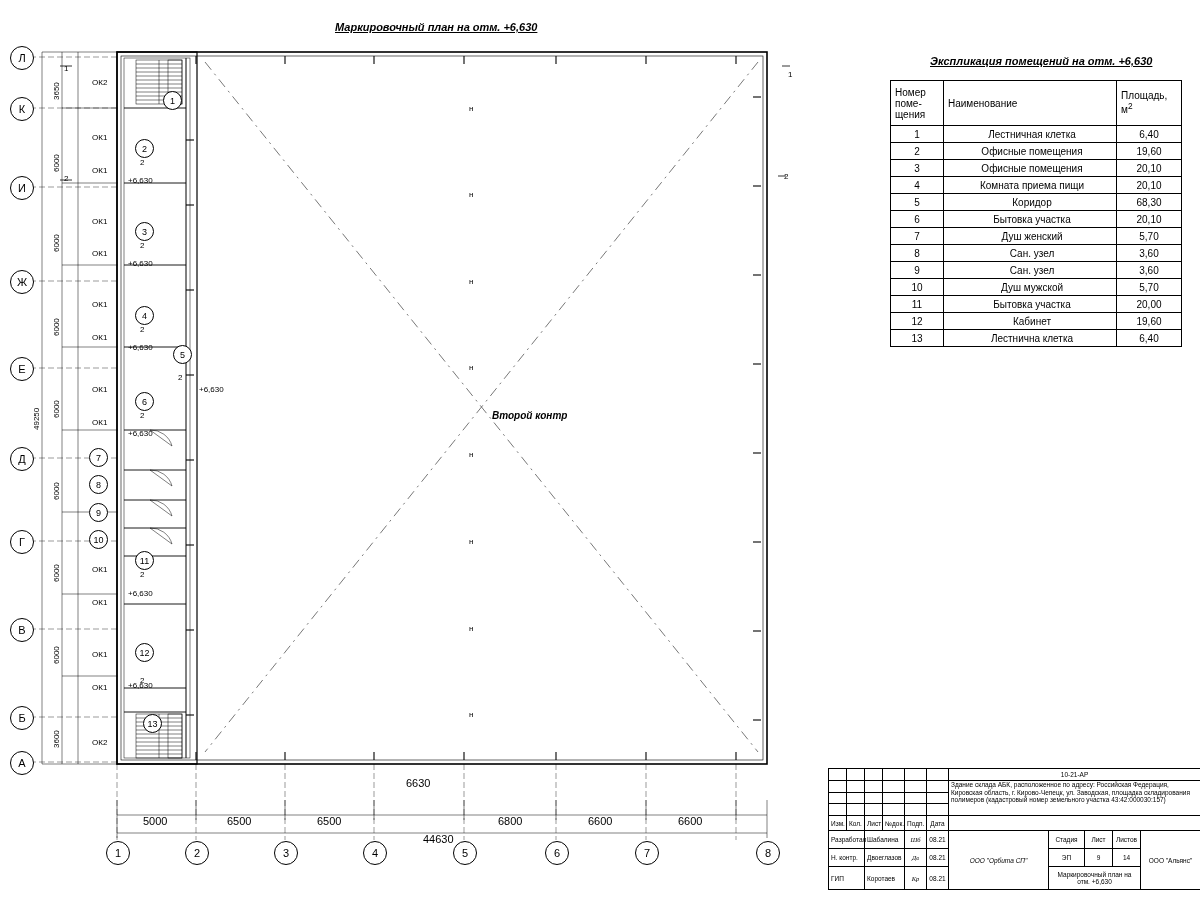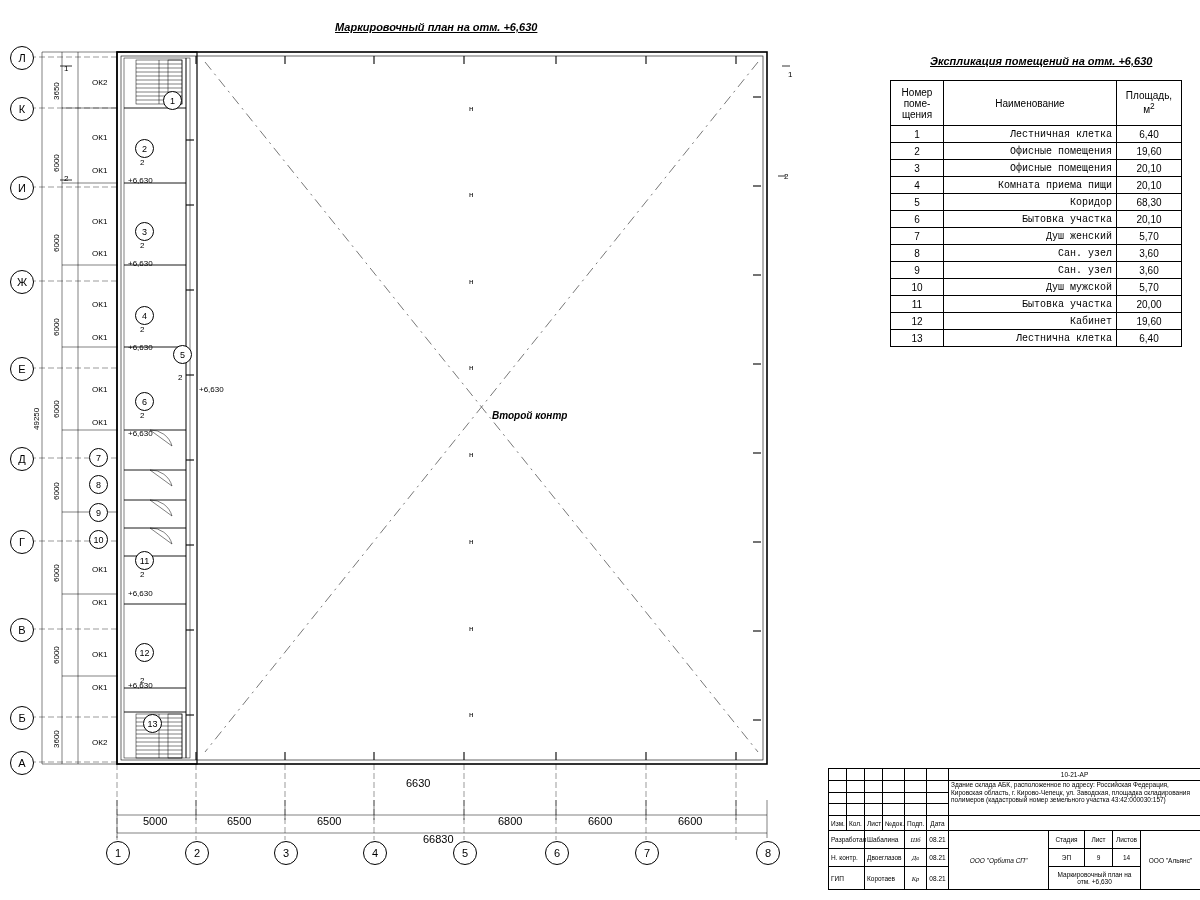--- a/index.html
+++ b/index.html
@@ -24,23 +24,23 @@
     display:flex;align-items:center;justify-content:center;font-size:9px;background:#fff;
   }
   .lbl{position:absolute;font-size:8px;white-space:nowrap;}
   .lbl9{position:absolute;font-size:11px;white-space:nowrap;}
   .lbl-v{position:absolute;font-size:8px;white-space:nowrap;transform:rotate(-90deg);transform-origin:left top;}
   .second-light{position:absolute;font-size:10px;font-style:italic;font-weight:bold;white-space:nowrap;}
 
   
   .exp-table{position:absolute;left:890px;top:80px;width:292px;border-collapse:collapse;background:#fff;}
   .exp-table th,.exp-table td{border:1px solid #000;font-size:10px;padding:2px 4px;}
-  .exp-table th{font-weight:normal;text-align:center;height:40px;}
+  .exp-table th{font-weight:normal;text-align:left;height:40px;}
   .exp-table td.num{text-align:center;width:44px;}
-  .exp-table td.name{text-align:right;padding-left:8px;font-family:Liberation Mono, monospace;}
+  .exp-table td.name{text-align:center;padding-left:8px;}
   .exp-table td.area{text-align:center;width:56px;}
   .exp-table td.total-lbl{text-align:right;font-size:10px;}
   .exp-table tr{height:17px;}
 
   
   .stamp{position:absolute;left:828px;top:768px;width:372px;height:122px;}
   .stamp table{border-collapse:collapse;}
   .stamp td{border:1px solid #000;font-size:6.5px;padding:0 2px;vertical-align:middle;}
   .sm{font-size:6px;}
   .c{text-align:center;}
@@ -247,21 +247,21 @@
   <div class="axis-circle" style="left:635px;top:841px;">7</div>
   <div class="axis-circle" style="left:756px;top:841px;">8</div>
 
   <div class="lbl9" style="left:143px;top:815px;">5000</div>
   <div class="lbl9" style="left:227px;top:815px;">6500</div>
   <div class="lbl9" style="left:317px;top:815px;">6500</div>
   <div class="lbl9" style="left:406px;top:777px;">6630</div>
   <div class="lbl9" style="left:498px;top:815px;">6800</div>
   <div class="lbl9" style="left:588px;top:815px;">6600</div>
   <div class="lbl9" style="left:678px;top:815px;">6600</div>
-  <div class="lbl9" style="left:423px;top:833px;">66830</div>
+  <div class="lbl9" style="left:423px;top:833px;">44630</div>
 
   <div class="lbl-v" style="left:52px;top:100px;">3650</div>
   <div class="lbl-v" style="left:52px;top:172px;">6000</div>
   <div class="lbl-v" style="left:52px;top:252px;">6000</div>
   <div class="lbl-v" style="left:52px;top:336px;">6000</div>
   <div class="lbl-v" style="left:52px;top:418px;">6000</div>
   <div class="lbl-v" style="left:52px;top:500px;">6000</div>
   <div class="lbl-v" style="left:52px;top:582px;">6000</div>
   <div class="lbl-v" style="left:52px;top:664px;">6000</div>
   <div class="lbl-v" style="left:52px;top:748px;">3600</div>

